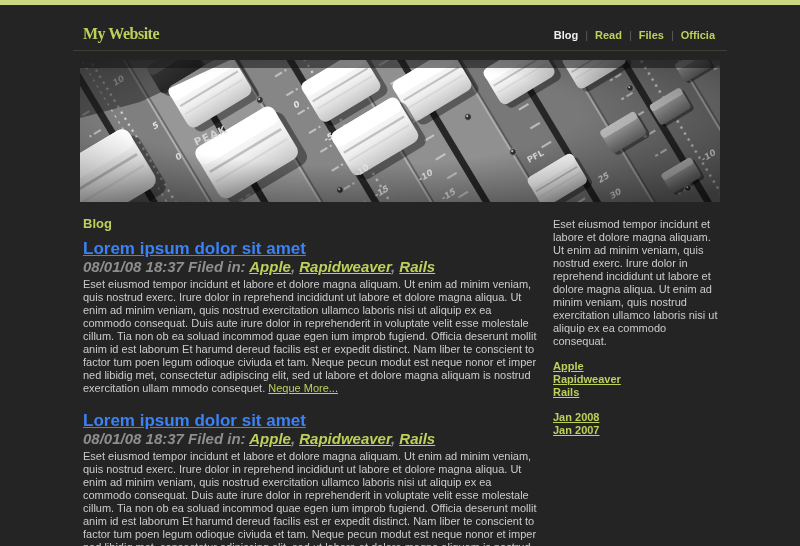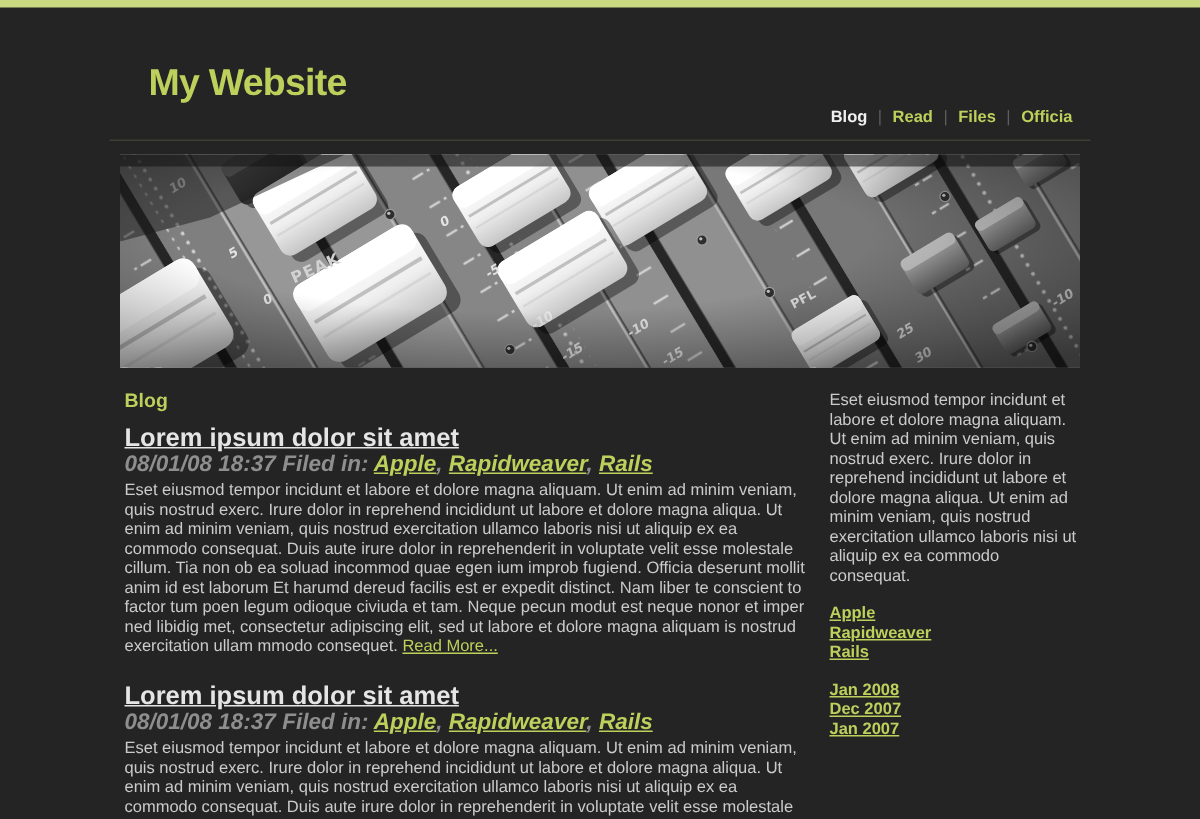--- a/index.html
+++ b/index.html
@@ -12,22 +12,22 @@
   .topbar { height: 5px; background: #c8d982; }
   .container { width: 654px; margin: 0 auto; }
 
   
   .site-header {
     display: flex; justify-content: space-between; align-items: flex-end;
     padding: 20px 12px 7px 10px;
     border-bottom: 1px solid #3f3e33;
   }
   .site-title {
-    margin: 16px; font-family: Liberation Sans, sans-serif;
-    font-size: 25px; font-weight: bold; letter-spacing: -0.5px;
+    margin: 0; font-family: Liberation Serif, serif;
+    font-size: 16px; font-weight: bold; letter-spacing: -0.5px;
     color: #bdd05b;
   }
   .nav { display: flex; align-items: baseline; gap: 7px; font-size: 11px; font-weight: bold; padding-bottom: 2px; }
   .nav a { text-decoration: none; color: #bdd05b; }
   .nav a.active { color: #efefef; }
   .nav .sep { color: #5d5d5d; font-weight: normal; }
 
   
   .banner { display: block; width: 640px; height: 142px; margin: 9px auto 0; }
   .banner svg { display: block; }
@@ -35,21 +35,21 @@
   
   .content { display: flex; margin-top: 14px; padding: 0 8px 0 10px; gap: 13px; }
   .main-col { width: 457px; flex: none; }
   .side-col { flex: 1; padding-top: 2px; }
 
   .section-title { margin: 0; font-size: 13px; font-weight: bold; color: #bdd05b; }
 
   .post { margin-top: 8px; }
   .post + .post { margin-top: 16px; }
   .post-title { margin: 0; font-size: 17px; line-height: 19px; font-weight: bold; }
-  .post-title a { color: #e5e5e5; text-decoration: underline; }
+  .post-title a { color: #3b82f6; text-decoration: underline; }
   .post-meta {
     margin: 2px 0 0; font-size: 15px; line-height: 13px;
     font-style: italic; font-weight: bold; color: #8e8e8e;
   }
   .post-meta a { color: #bdd05b; text-decoration: underline; }
   .post-body { margin: 5px 0 0; font-size: 11px; line-height: 13px; color: #cbcbcb; }
   .read-more { color: #bdd05b; text-decoration: underline; }
 
   .side-about { margin: 0; font-size: 11px; line-height: 13px; color: #cbcbcb; }
   .side-group { margin-top: 12px; }
@@ -256,21 +256,21 @@
           <a href="#">Lorem ipsum dolor sit amet</a>
         </h3>
         <p class="post-meta">
           <span>08/01/08 18:37</span>
           <span>Filed in:</span>
           <a href="#">Apple</a><span>,</span>
           <a href="#">Rapidweaver</a><span>,</span>
           <a href="#">Rails</a>
         </p>
         <p class="post-body"><span>Eset eiusmod tempor incidunt et labore et dolore magna aliquam. Ut enim ad minim veniam, quis nostrud exerc. Irure dolor in reprehend incididunt ut labore et dolore magna aliqua. Ut enim ad minim veniam, quis nostrud exercitation ullamco laboris nisi ut aliquip ex ea commodo consequat. Duis aute irure dolor in reprehenderit in voluptate velit esse molestale cillum. Tia non ob ea soluad incommod quae egen ium improb fugiend. Officia deserunt mollit anim id est laborum Et harumd dereud facilis est er expedit distinct. Nam liber te conscient to factor tum poen legum odioque civiuda et tam. Neque pecun modut est neque nonor et imper ned libidig met, consectetur adipiscing elit, sed ut labore et dolore magna aliquam is nostrud exercitation ullam mmodo consequet.</span>
-          <a href="#" class="read-more">Read More...</a>
+          <a href="#" class="read-more">Neque More...</a>
         </p>
       </div>
 
       <div class="post">
         <h3 class="post-title">
           <a href="#">Lorem ipsum dolor sit amet</a>
         </h3>
         <p class="post-meta">
           <span>08/01/08 18:37</span>
           <span>Filed in:</span>
@@ -288,20 +288,19 @@
       <p class="side-about">Eset eiusmod tempor incidunt et labore et dolore magna aliquam. Ut enim ad minim veniam, quis nostrud exerc. Irure dolor in reprehend incididunt ut labore et dolore magna aliqua. Ut enim ad minim veniam, quis nostrud exercitation ullamco laboris nisi ut aliquip ex ea commodo consequat.</p>
 
       <div class="side-group">
         <a href="#">Apple</a>
         <a href="#">Rapidweaver</a>
         <a href="#">Rails</a>
       </div>
 
       <div class="side-group">
         <a href="#">Jan 2008</a>
-        <a href="#">Dec 2007</a>
         <a href="#">Jan 2007</a>
       </div>
 
     </div>
 
   </div>
 </div>
 
 </body></html>

